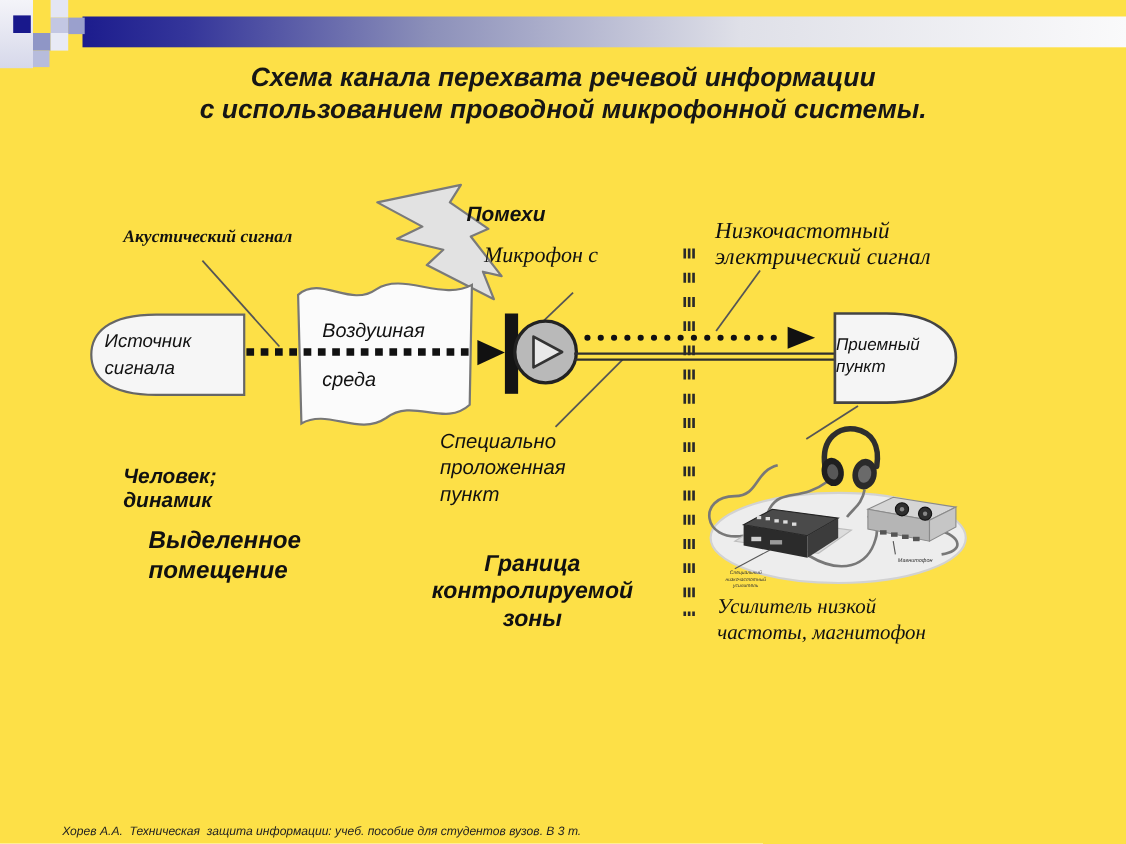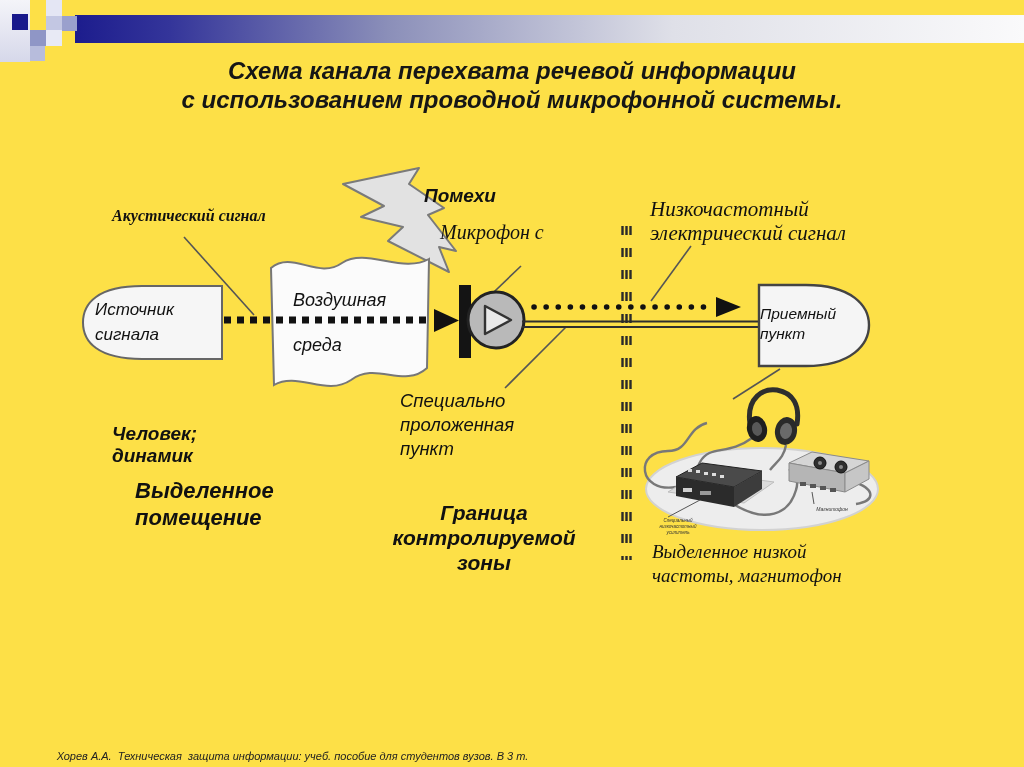--- a/index.html
+++ b/index.html
@@ -199,21 +199,21 @@
     <div>пункт</div>
   </div>
 
   <div id="border-label" class="lbl sans rgt">
     <div>Граница</div>
     <div>контролируемой</div>
     <div>зоны</div>
   </div>
 
   <div id="amp-label" class="lbl ctr">
-    <div>Выделенное низкой</div>
+    <div>Усилитель низкой</div>
     <div>частоты, магнитофон</div>
   </div>
 
   <div id="footer" class="lbl sans">
     <div>Хорев А.А.  Техническая  защита информации: учеб. пособие для студентов вузов. В 3 т.</div>
     
   </div>
 
 </div>
 

